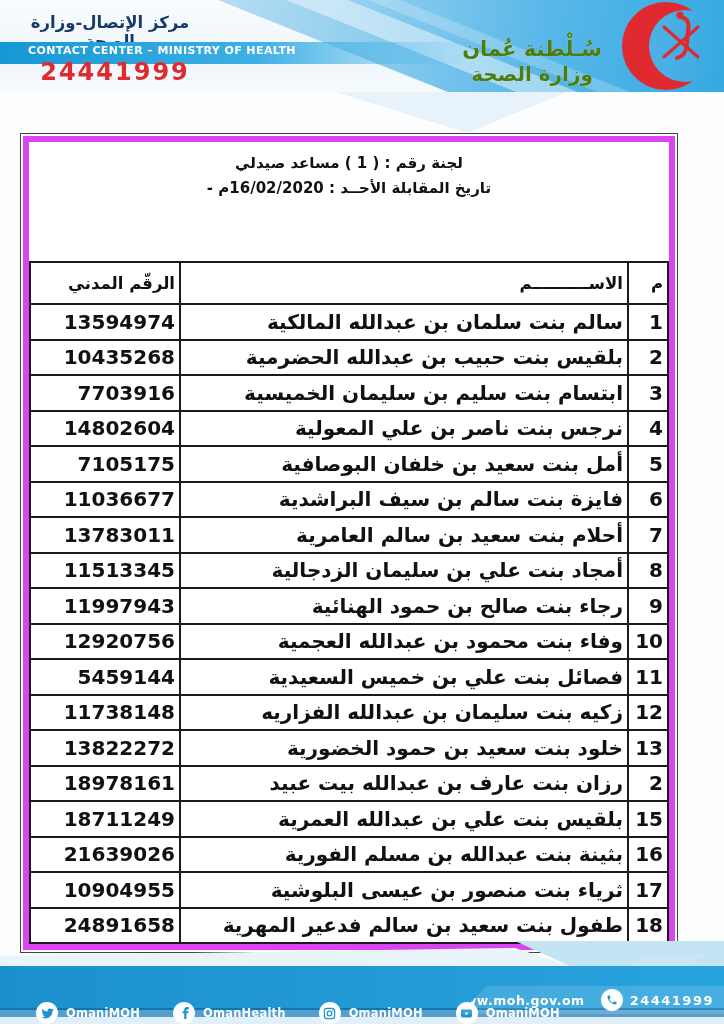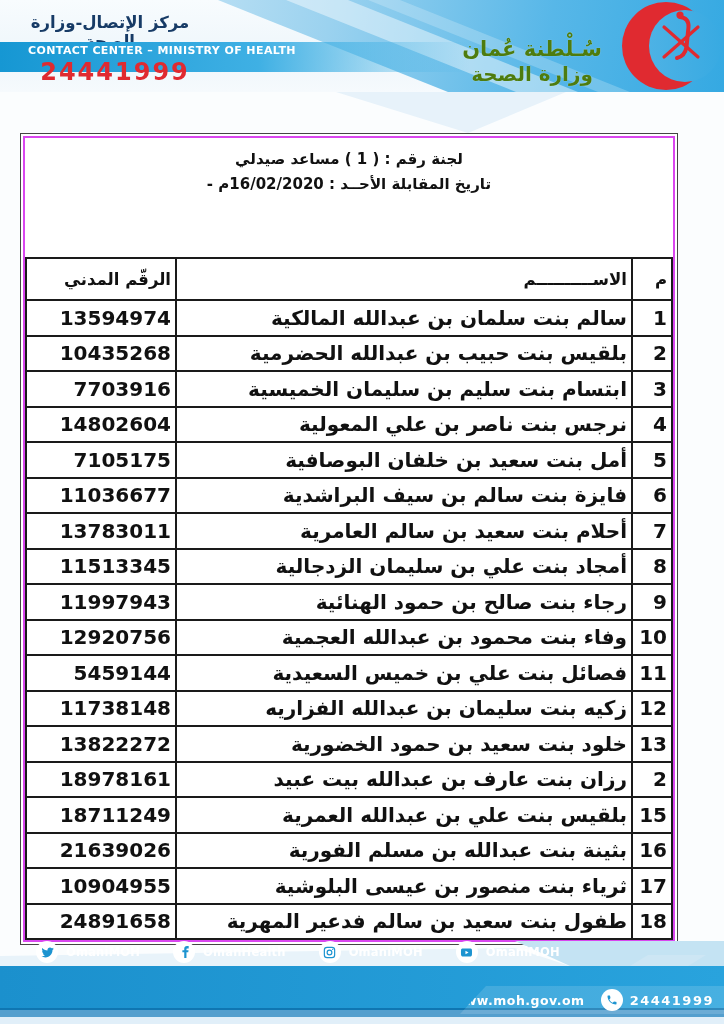--- a/index.html
+++ b/index.html
@@ -14,37 +14,37 @@
     clip-path:polygon(0 0,218px 0,448px 92px,0 92px);}
   .chev1{position:absolute;left:0;top:0;width:724px;height:92px;background:rgba(255,255,255,.45);
     clip-path:polygon(286px 0,348px 0,578px 92px,516px 92px);}
   .chev2{position:absolute;left:0;top:0;width:724px;height:92px;background:rgba(255,255,255,.22);
     clip-path:polygon(368px 0,400px 0,630px 92px,598px 92px);}
   .mid-chev{position:absolute;left:0;top:92px;width:724px;height:41px;background:#e7f2fa;
     clip-path:polygon(336px 0,566px 0,468px 41px);}
 
   .ar-contact{position:absolute;left:14px;top:13px;width:192px;text-align:center;
     font-size:16.5px;font-weight:bold;color:var(--navy,#173b66);direction:rtl;}
-  .en-strip{position:absolute;left:0;top:42px;width:470px;height:30px;
+  .en-strip{position:absolute;left:0;top:42px;width:470px;height:22px;
     background:linear-gradient(90deg,#1697d3 0%,#3fb0e4 55%,rgba(163,216,242,0) 100%);}
   .en-strip span{position:absolute;left:28px;top:1.5px;font-size:11px;font-weight:bold;color:#fff;
     letter-spacing:.4px;white-space:nowrap;}
   .red-phone{position:absolute;left:15px;top:58px;width:200px;text-align:center;
     font-size:24px;font-weight:bold;color:var(--red,#e02a30);letter-spacing:2px;}
 
   .logo-callig{position:absolute;left:448px;top:36px;width:168px;text-align:center;color:#4d7c0f;
     direction:rtl;line-height:1.25;text-shadow:0 0 1px rgba(255,255,255,.6);}
   .logo-callig .l1{font-size:21px;font-weight:bold;}
   .logo-callig .l2{font-size:20px;font-weight:bold;}
   .crescent-svg{position:absolute;left:616px;top:0;}
 
   
   .doc-box{position:absolute;left:20px;top:133px;width:658px;box-sizing:border-box;
     border:1px solid #444;padding:2px;background:#fff;}
-  .doc-inner{border:2px solid #d946ef;}
+  .doc-inner{border:6px solid #d946ef;}
   .title-block{direction:rtl;text-align:center;font-weight:bold;font-size:15px;line-height:1.65;
     color:#111;padding:9px 10px 7px;min-height:103px;box-sizing:content-box;}
   table.roster{width:100%;border-collapse:collapse;direction:rtl;table-layout:fixed;}
   table.roster th,table.roster td{border:2px solid #1a1a1a;text-align:right;vertical-align:middle;
     font-weight:bold;color:#111;padding:0 4px;}
   table.roster th{height:40px;font-size:16.5px;}
   table.roster td{height:33.5px;font-size:20px;}
   col.c-idx{width:40px;} col.c-civil{width:150px;}
 
   
@@ -53,21 +53,21 @@
   .bot-chev2{position:absolute;left:0;top:948px;width:724px;height:18px;background:#e8f3fa;
     clip-path:polygon(0 8px,515px 0,570px 18px,0 18px);}
   .notch{position:absolute;left:0;top:955px;width:724px;height:11px;background:#cde6f4;
     clip-path:polygon(648px 0,706px 0,688px 11px,630px 11px);}
   .footer-band{position:absolute;left:0;top:966px;width:724px;height:42px;
     background:linear-gradient(90deg,#1b90cd 0%,var(--footer_blue,#29a3dd) 100%);}
   .strip-dark{position:absolute;left:0;top:1008px;width:724px;height:2px;background:#0f76b2;}
   .strip-mid{position:absolute;left:0;top:1010px;width:724px;height:7px;background:var(--strip_blue,#549fce);}
   .strip-light{position:absolute;left:0;top:1017px;width:724px;height:7px;background:#e1eff9;}
 
-  .social-row{position:absolute;left:36px;top:941px;display:flex;gap:33px;align-items:center;}
+  .social-row{position:absolute;left:36px;top:1002px;display:flex;gap:33px;align-items:center;}
   .social-item{display:flex;align-items:center;gap:8px;cursor:pointer;}
   .icon-circle{width:22px;height:22px;border-radius:50%;background:#fff;display:flex;
     align-items:center;justify-content:center;flex:0 0 auto;}
   .social-item .handle{color:#fff;font-size:11.5px;font-weight:bold;letter-spacing:.2px;}
 
   .footer-right{position:absolute;left:460px;top:986px;width:264px;height:28px;
     background:rgba(255,255,255,.14);clip-path:polygon(26px 0,264px 0,264px 28px,0 28px);
     display:flex;align-items:center;justify-content:flex-end;gap:16px;padding-right:10px;box-sizing:border-box;}
   .fr-item{display:flex;align-items:center;gap:7px;cursor:pointer;}
   .fr-item .txt{color:#fff;font-weight:bold;}

